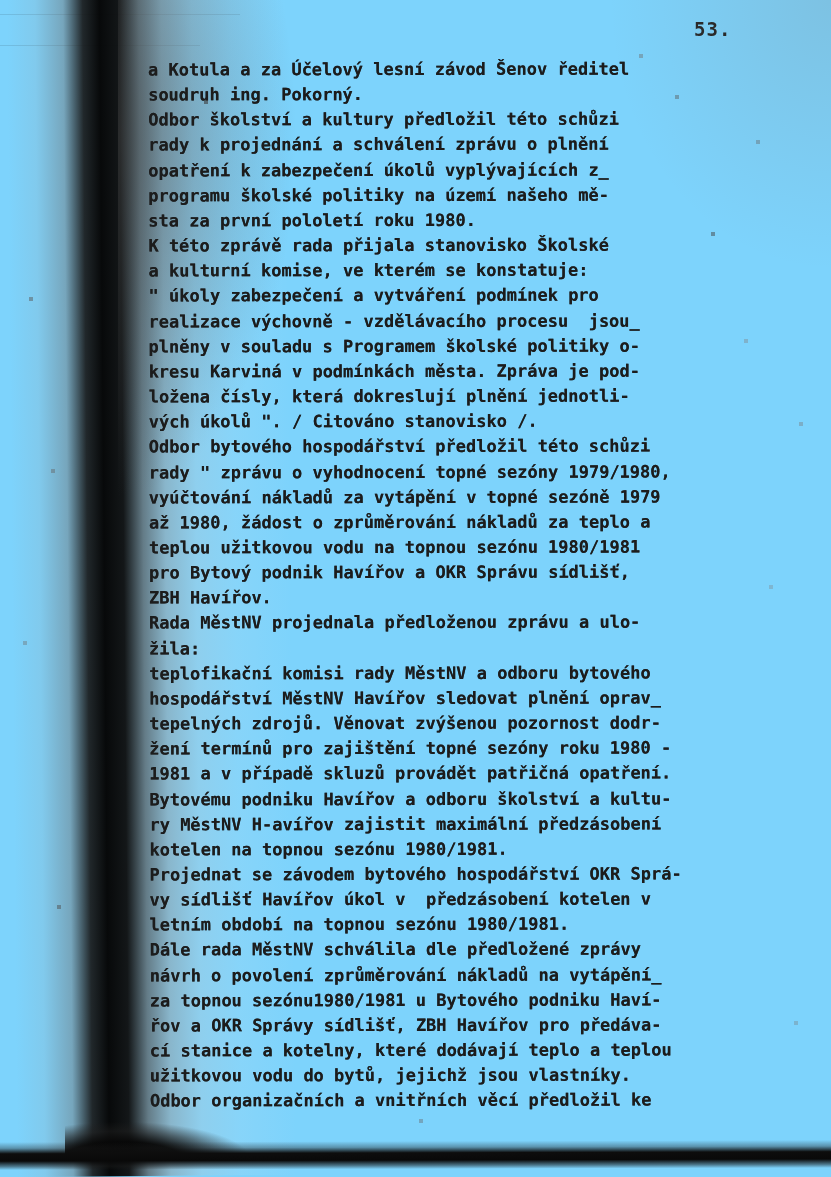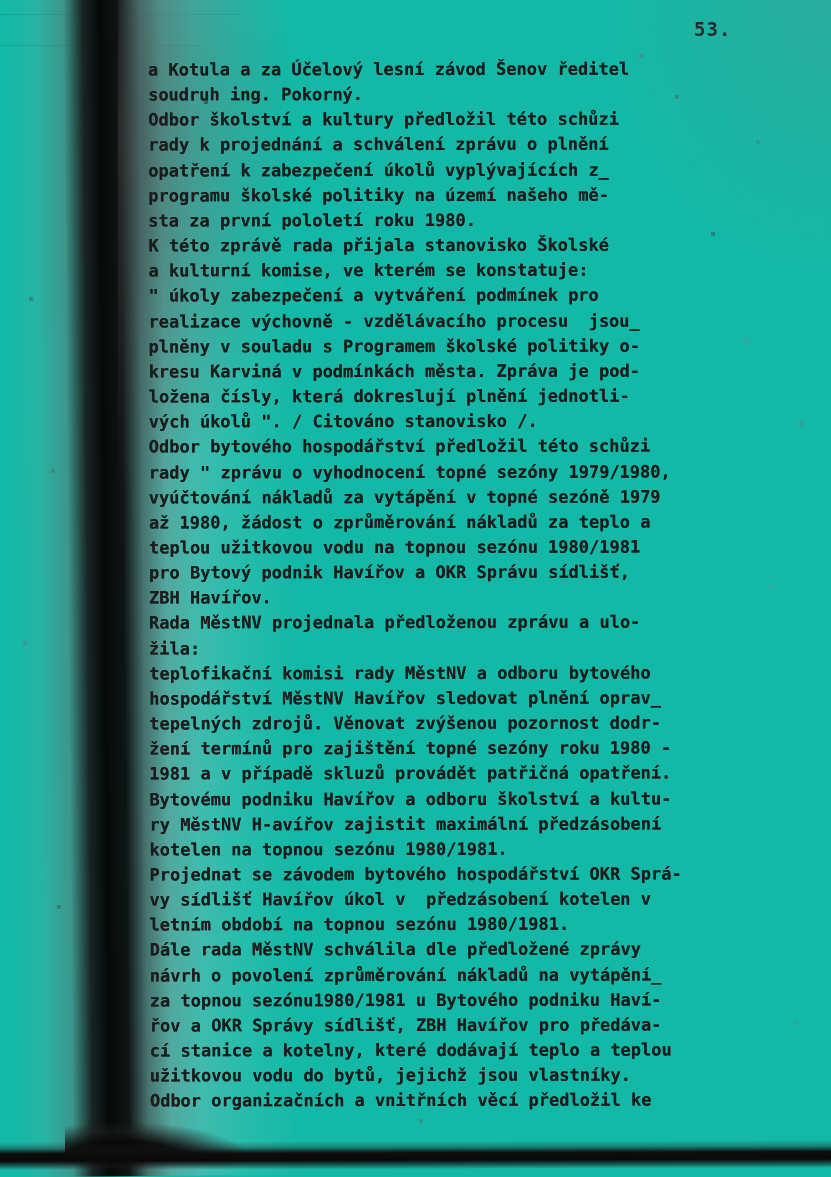--- a/index.html
+++ b/index.html
@@ -5,21 +5,21 @@
   html, body { margin: 0; padding: 0; }
   body {
     width: 831px; height: 1177px;
     background: #ffffff;
     font-family: "DejaVu Sans Mono", monospace;
     overflow: hidden;
   }
   .scan {
     position: relative;
     width: 831px; height: 1177px;
-    background: #14b8a6;
+    background: #7dd3fc;
     overflow: hidden;
   }
   
   .corner-tint {
     position: absolute; right: 0; top: 0;
     width: 230px; height: 280px;
     background: radial-gradient(ellipse at 100% 0%, rgba(125,125,125,.20), rgba(125,125,125,0) 68%);
     z-index: 1;
   }
   

